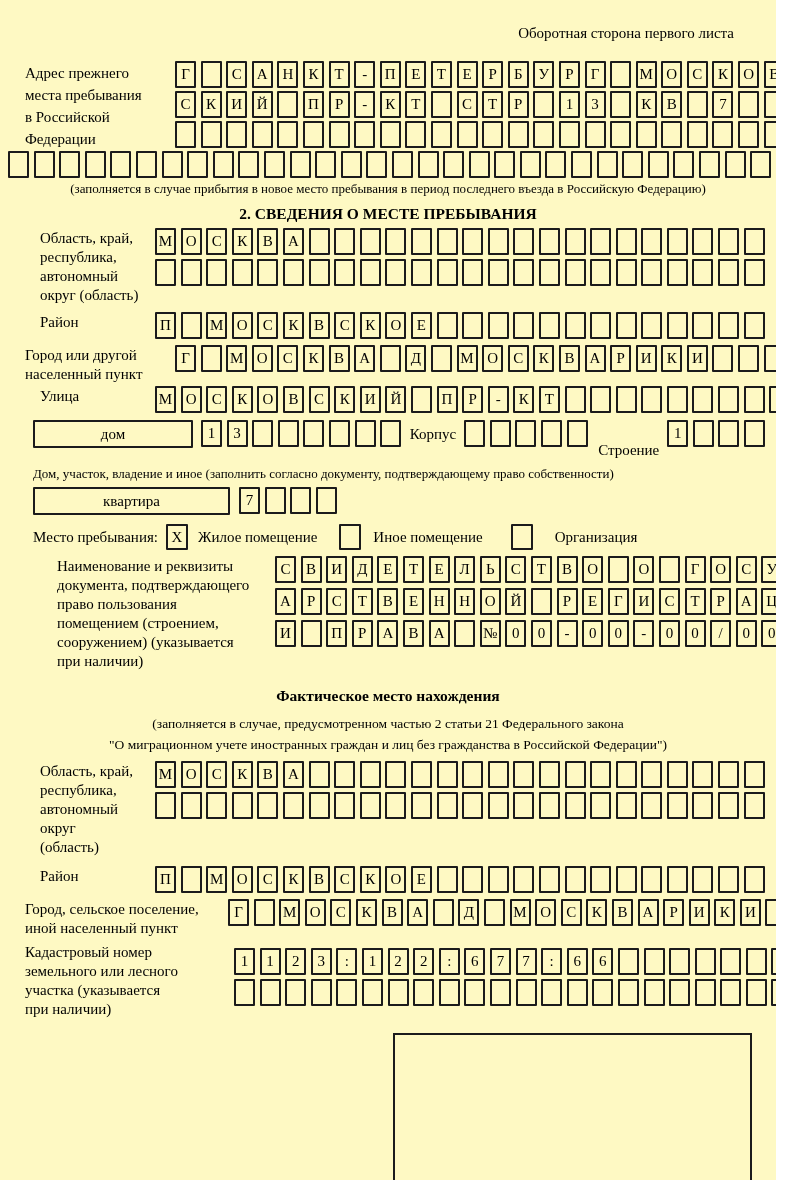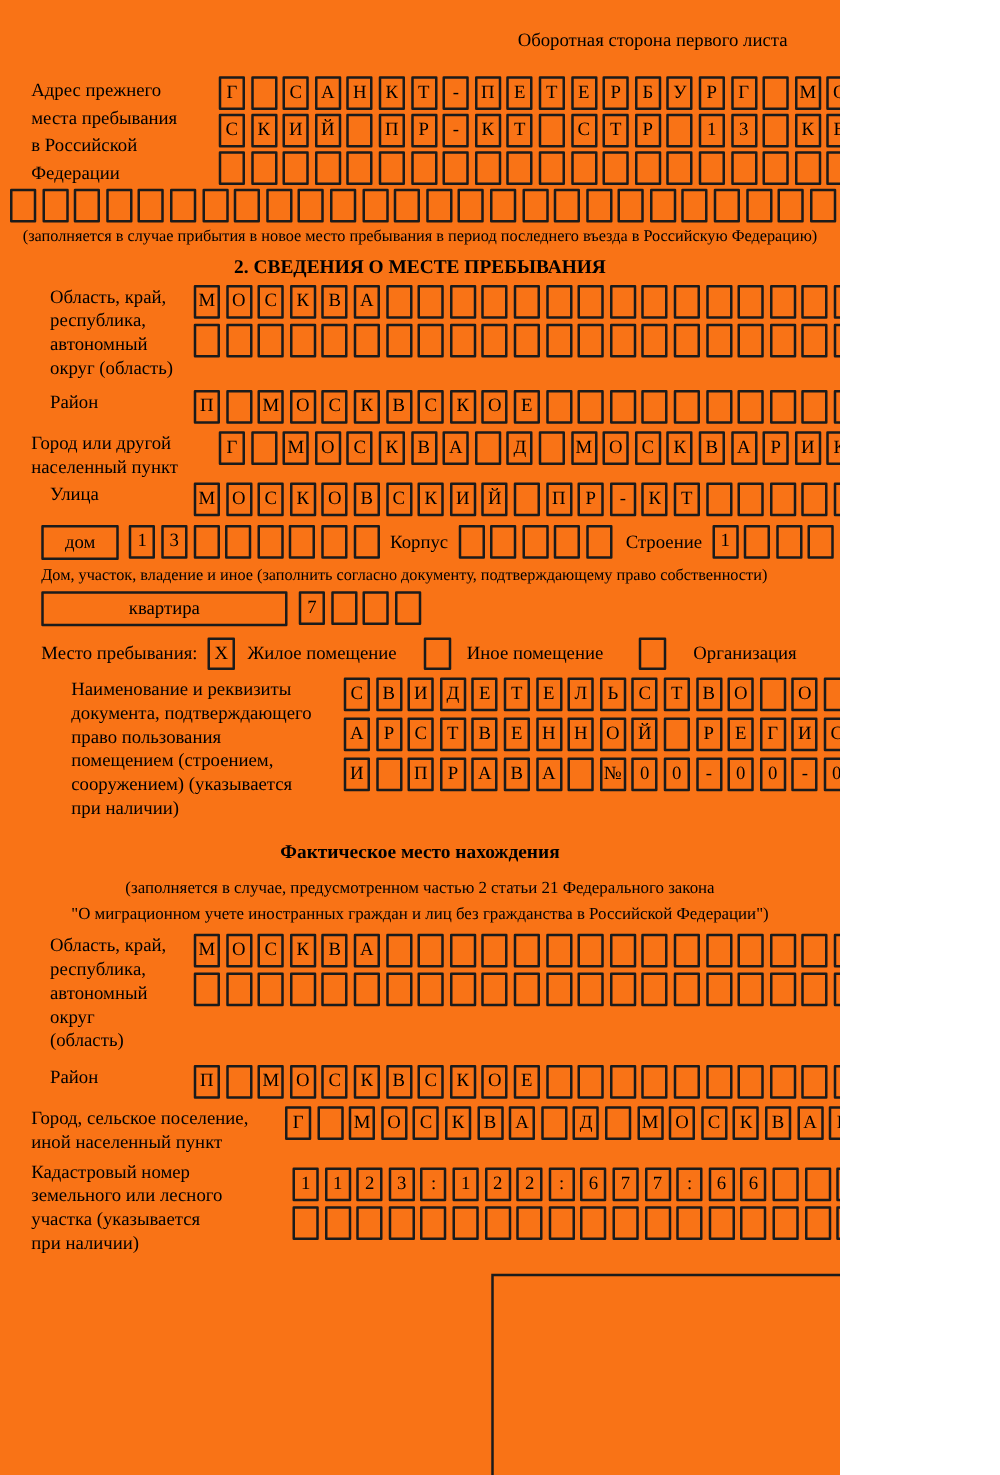--- a/index.html
+++ b/index.html
@@ -1,17 +1,17 @@
 <!DOCTYPE html>
 <html><head>
 <meta charset="utf-8">
 <style>
   html,body{margin:0;padding:0;background:#fff;}
   .page{
-    position:relative;width:672px;height:1180px;background:#f97316;color:#000;
+    position:relative;width:776px;height:1180px;background:#fef9c3;color:#000;
     font-family:"Liberation Serif","DejaVu Serif",serif;overflow:hidden;
   }
   .hdr-note{margin:25px 42px 0 0;text-align:right;font-size:15px;}
   
   .boxrow{white-space:nowrap;height:28px;margin-bottom:2px;line-height:0;}
   .cb{
     display:inline-block;width:21px;height:27px;box-sizing:border-box;
     border:2px solid #1b1b1b;border-radius:1px;margin-right:4.6px;
     text-align:center;font-size:15px;line-height:23px;vertical-align:top;
     font-family:"Liberation Serif","DejaVu Serif",serif;
@@ -89,21 +89,21 @@
   <div class="frow" style="margin-top:2px;">
     <div class="lbl lbl-155">Улица</div>
     <div class="boxrow"><span class="cb">М</span><span class="cb">О</span><span class="cb">С</span><span class="cb">К</span><span class="cb">О</span><span class="cb">В</span><span class="cb">С</span><span class="cb">К</span><span class="cb">И</span><span class="cb">Й</span><span class="cb"></span><span class="cb">П</span><span class="cb">Р</span><span class="cb">-</span><span class="cb">К</span><span class="cb">Т</span><span class="cb"></span><span class="cb"></span><span class="cb"></span><span class="cb"></span><span class="cb"></span><span class="cb"></span><span class="cb"></span><span class="cb"></span><span class="cb"></span></div>
   </div>
 
   <div class="frow" style="margin-top:4px;margin-left:33px;">
     <div class="widebox" style="width:160px;">дом</div>
     <div class="boxrow" style="margin-left:8px;"><span class="cb">1</span><span class="cb">3</span><span class="cb"></span><span class="cb"></span><span class="cb"></span><span class="cb"></span><span class="cb"></span><span class="cb"></span></div>
     <div class="inline-lbl" style="margin:0 8px 0 4px;">Корпус</div>
     <div class="boxrow"><span class="cb"></span><span class="cb"></span><span class="cb"></span><span class="cb"></span><span class="cb"></span></div>
-    <div class="inline-lbl" style="margin:0 8px 0 6px;">Строение</div>
+    <div class="inline-lbl" style="margin:16px 8px 0 6px;">Строение</div>
     <div class="boxrow"><span class="cb">1</span><span class="cb"></span><span class="cb"></span><span class="cb"></span></div>
   </div>
   <div class="caption cap-left" style="margin-top:2px;">Дом, участок, владение и иное (заполнить согласно документу, подтверждающему право собственности)</div>
 
   <div class="frow" style="margin-top:5px;margin-left:33px;">
     <div class="widebox" style="width:197px;">квартира</div>
     <div class="boxrow" style="margin-left:9px;"><span class="cb">7</span><span class="cb"></span><span class="cb"></span><span class="cb"></span></div>
   </div>
 
   <div class="frow" style="margin-top:7px;margin-left:33px;align-items:center;">

